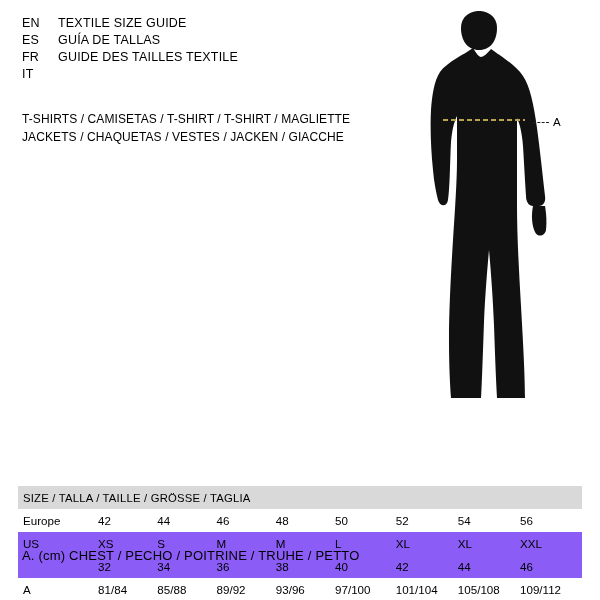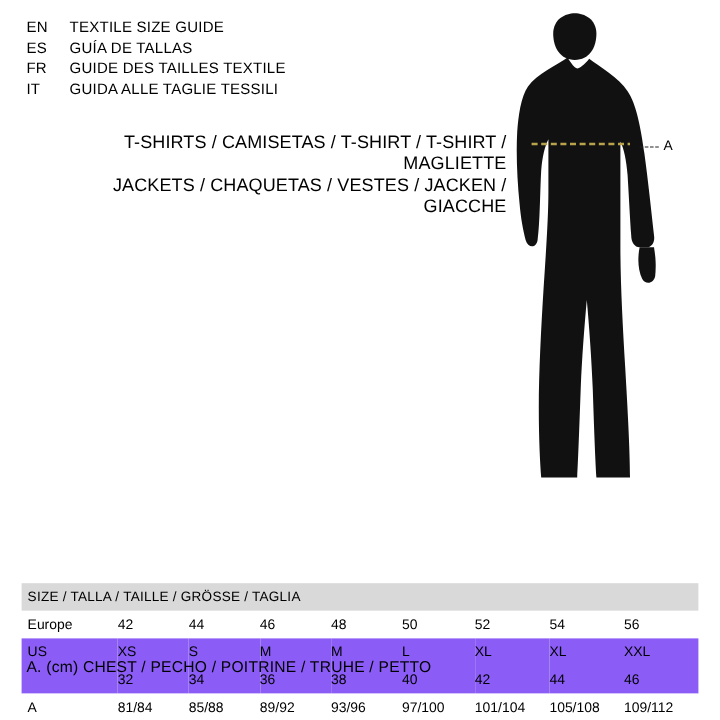--- a/index.html
+++ b/index.html
@@ -44,24 +44,23 @@
   }
 
   
   .garment-block {
     position: absolute;
     left: 22px;
     top: 110px;
     width: 400px;
   }
   .garment-line {
-    font-size: 15px;
+    font-size: 12px;
     line-height: 18px;
     letter-spacing: 0.1px;
-    text-align: right;
   }
 
   
   .figure-wrap {
     position: absolute;
     left: 405px;
     top: 10px;
     width: 190px;
     height: 400px;
   }
@@ -145,21 +144,20 @@
     <div class="lang-row">
       <span class="lang-code">ES</span>
       <span class="lang-text">GUÍA DE TALLAS</span>
     </div>
     <div class="lang-row">
       <span class="lang-code">FR</span>
       <span class="lang-text">GUIDE DES TAILLES TEXTILE</span>
     </div>
     <div class="lang-row">
       <span class="lang-code">IT</span>
-      <span class="lang-text">GUIDA ALLE TAGLIE TESSILI</span>
     </div>
   </div>
 
   <div class="garment-block">
     <div class="garment-line">T-SHIRTS / CAMISETAS / T-SHIRT / T-SHIRT / MAGLIETTE</div>
     <div class="garment-line">JACKETS / CHAQUETAS / VESTES / JACKEN / GIACCHE</div>
   </div>
 
   <div class="figure-wrap">
     <svg class="figure-svg" width="190" height="400" viewBox="0 0 190 400">

